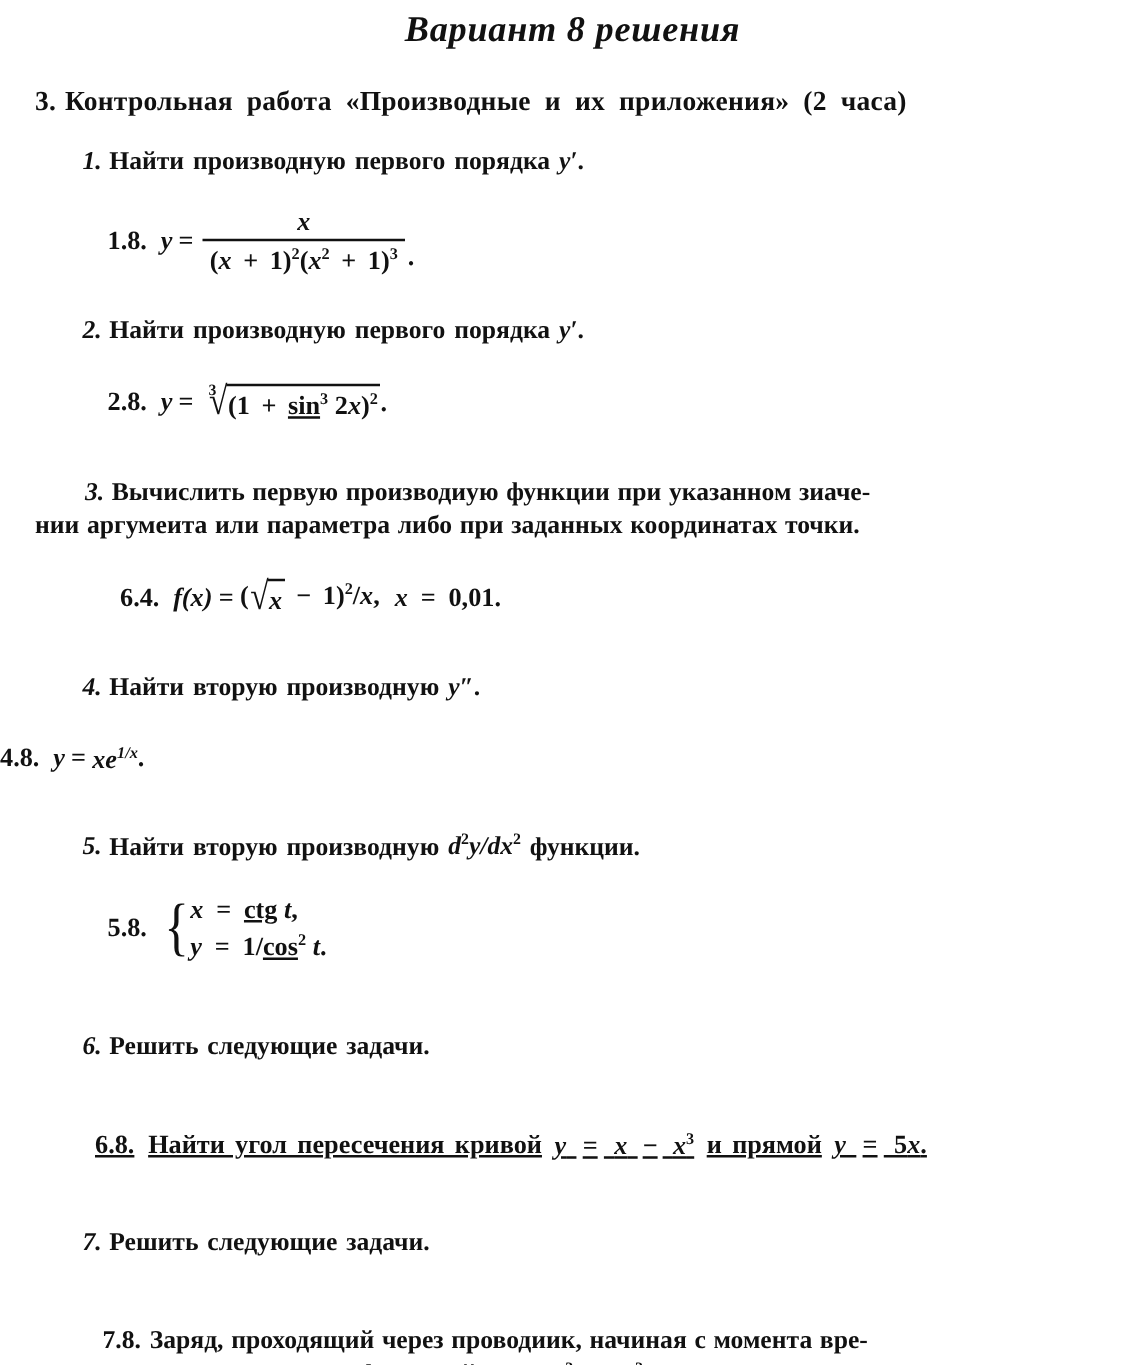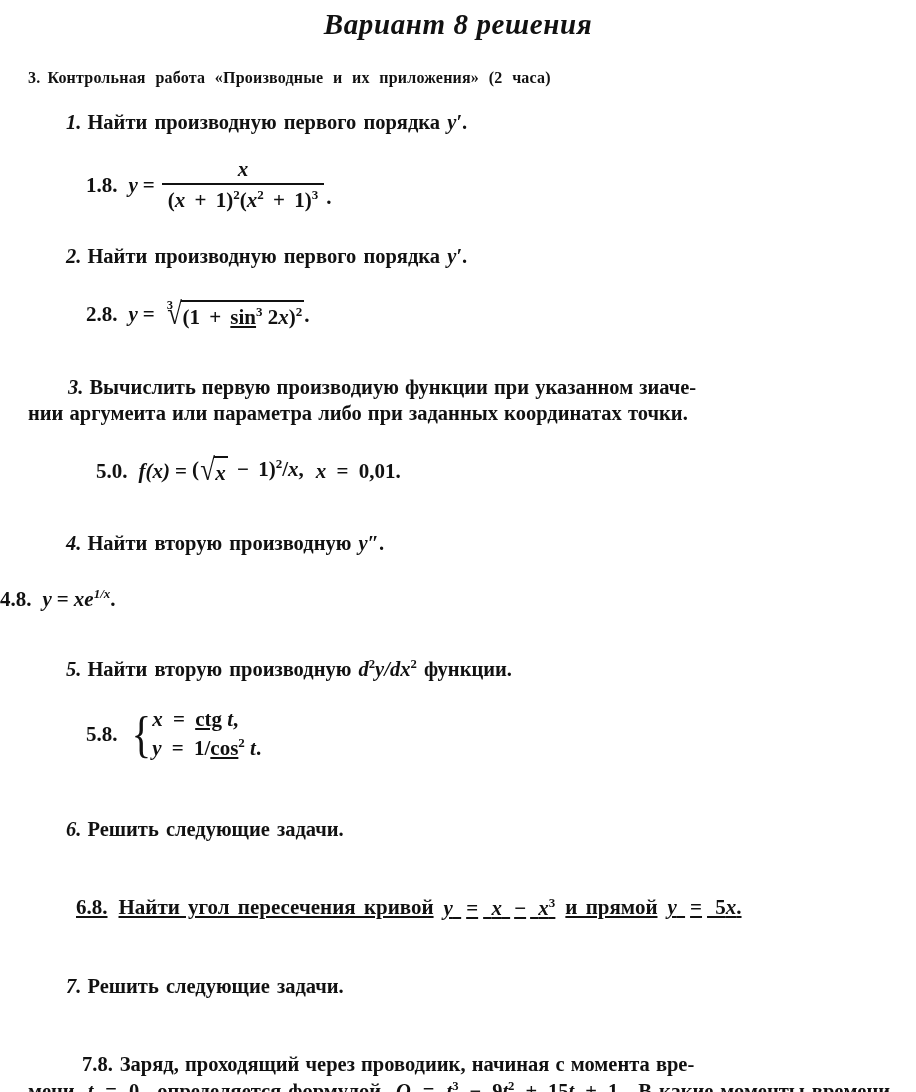--- a/index.html
+++ b/index.html
@@ -31,21 +31,21 @@
     font-style: italic;
     font-size: 29px;
     letter-spacing: 0.6px;
     padding-top: 9px;
     line-height: 1.1;
   }
 
   
   .section-header {
     font-weight: bold;
-    font-size: 16px;
+    font-size: 22px;
     margin: 27px 0 0 0;
     padding: 0 26px 0 28px;
     letter-spacing: 0.2px;
     word-spacing: 5.5px;
     line-height: 1.2;
     white-space: nowrap;
   }
   .section-header .sh-num { margin-right: 7px; }
 
   
@@ -214,21 +214,21 @@
   <div class="task just" style="width:862px;">
     <span class="line1">
       <span class="t-num">3.</span><span>Вычислить первую производиую функции при указанном зиаче-</span>
     </span>
     <span>нии аргумеита или параметра либо при заданных координатах точки.</span>
   </div>
 
   <div class="gap-lg"></div>
 
   <div class="formula-row" style="padding-left:96px;">
-    <span class="fnum">5.0.</span>
+    <span class="fnum">6.4.</span>
     <span class="math">f(x)</span>
     <span class="eq">=</span>
     <span>(<span class="radical sq">
           <span class="rsign">√</span>
           <span class="rbody math">x</span>
         </span> <span class="op">−</span> 1)<sup>2</sup>/<span class="math">x</span>,</span>
     <span style="padding-left:12px;"><span class="math">x</span> <span class="eq">=</span> 0,01</span>
       <span>.</span>
   </div>
 

